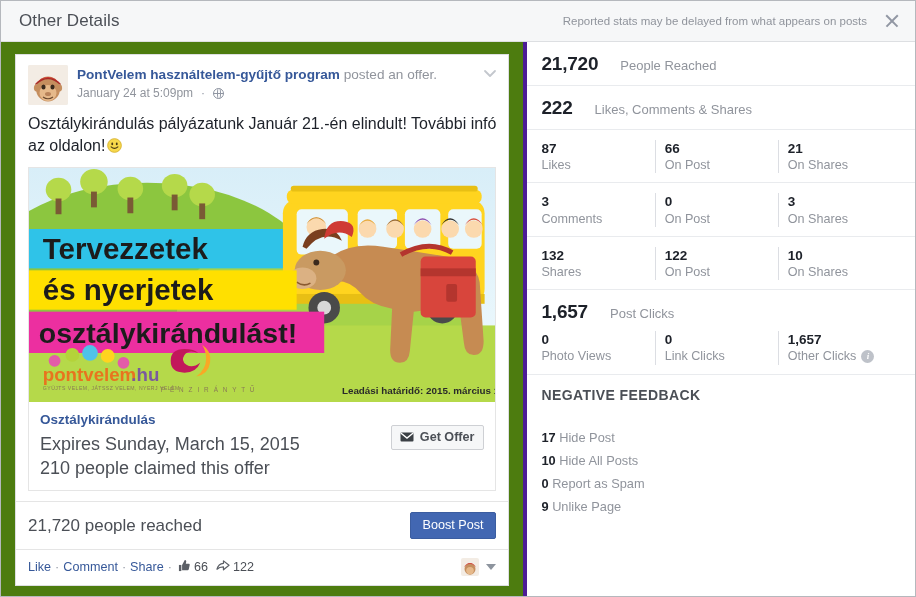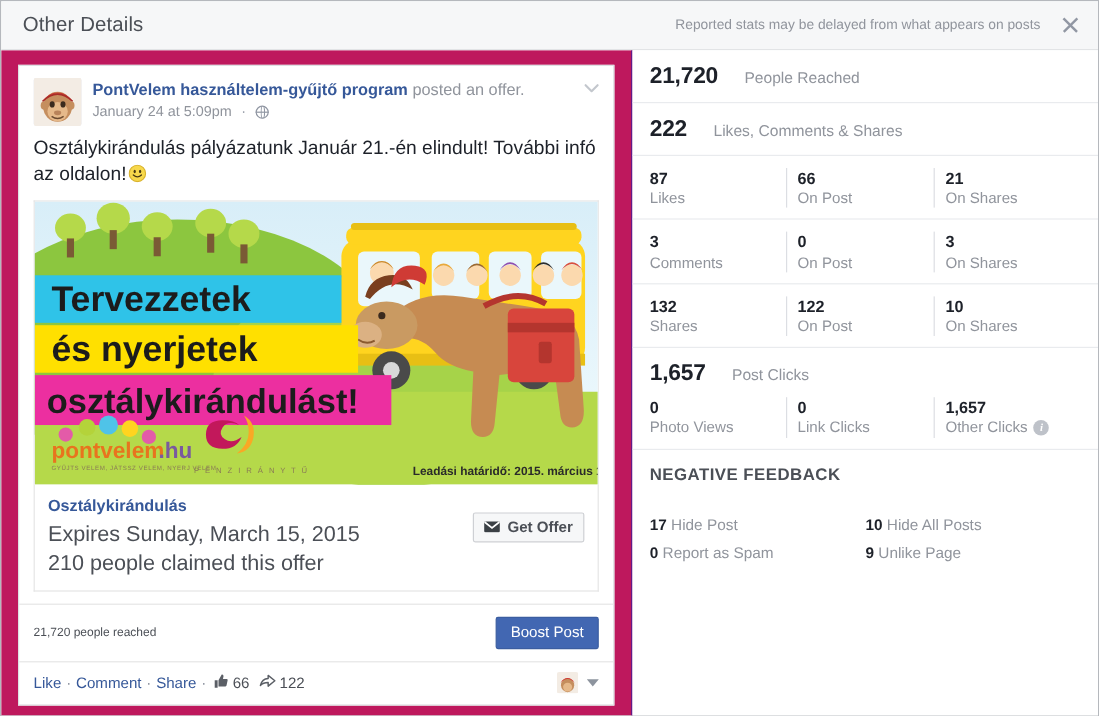--- a/index.html
+++ b/index.html
@@ -72,22 +72,22 @@
 
   
   .body {
     display: flex;
     height: 555px;
     background: #fff;
   }
   .left-pane {
     width: 527px;
     box-sizing: border-box;
-    background: #be185d;
-    border-right: 1px solid #4c1d95;
+    background: #4d7c0f;
+    border-right: 4px solid #4c1d95;
     padding: 12px 14px;
     overflow: hidden;
   }
   .right-pane {
     width: 388px;
     box-sizing: border-box;
     background: #ffffff;
     overflow: hidden;
   }
 
@@ -235,21 +235,21 @@
 
   
   .reach-row {
     border-top: 1px solid #e5e5e5;
     margin-top: 10px;
     padding: 10px 12px;
     display: flex;
     align-items: center;
   }
   .reach-text {
-    font-size: 10px;
+    font-size: 17px;
     color: #4b4f56;
     flex: 1;
   }
   .boost-btn {
     background: #4267b2;
     border: 1px solid #3b5da0;
     border-radius: 2px;
     color: #fff;
     font-weight: normal;
     font-size: 12.6px;
@@ -364,21 +364,21 @@
   }
   .neg-title {
     font-size: 14px;
     font-weight: bold;
     color: #4b4f56;
     letter-spacing: 0.4px;
     margin-bottom: 27px;
   }
   .neg-grid {
     display: grid;
-    grid-template-columns: 1fr 1fr;
+    grid-template-columns: 1fr;
     row-gap: 8px;
   }
   .neg-item {
     font-size: 12.8px;
     color: #90949c;
   }
   .neg-item b {
     color: #1d2129;
     font-weight: bold;
   }

